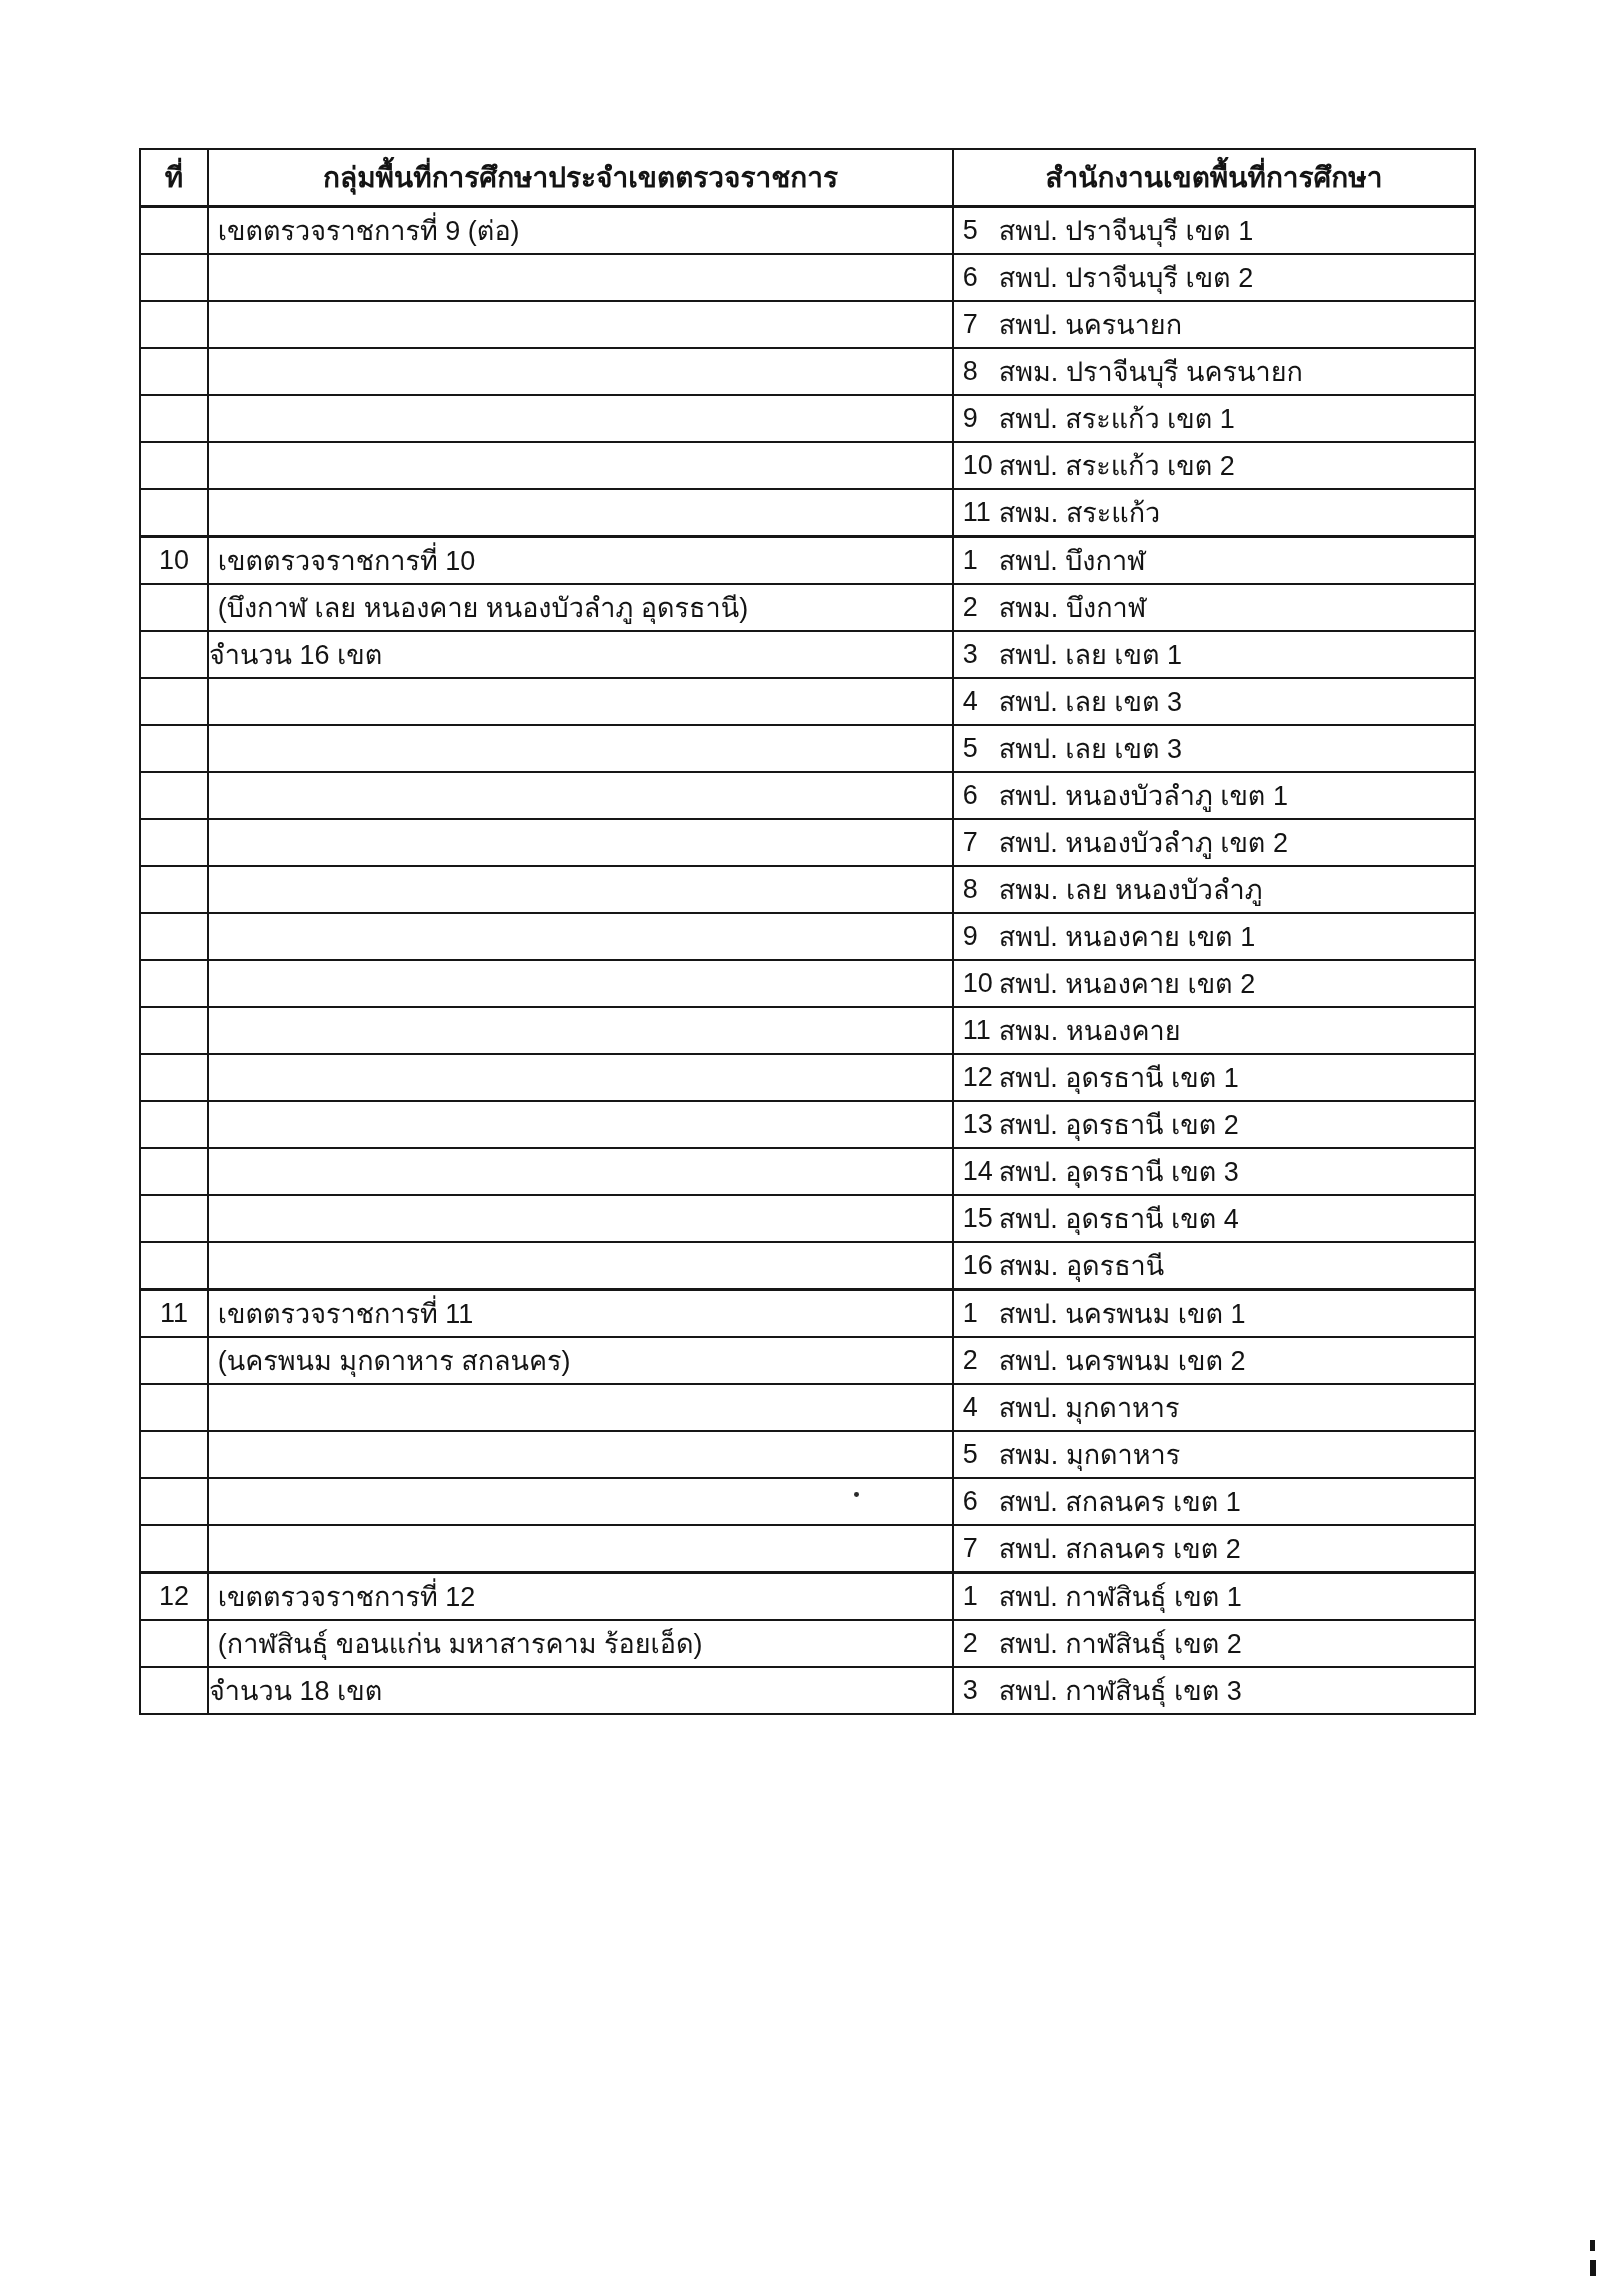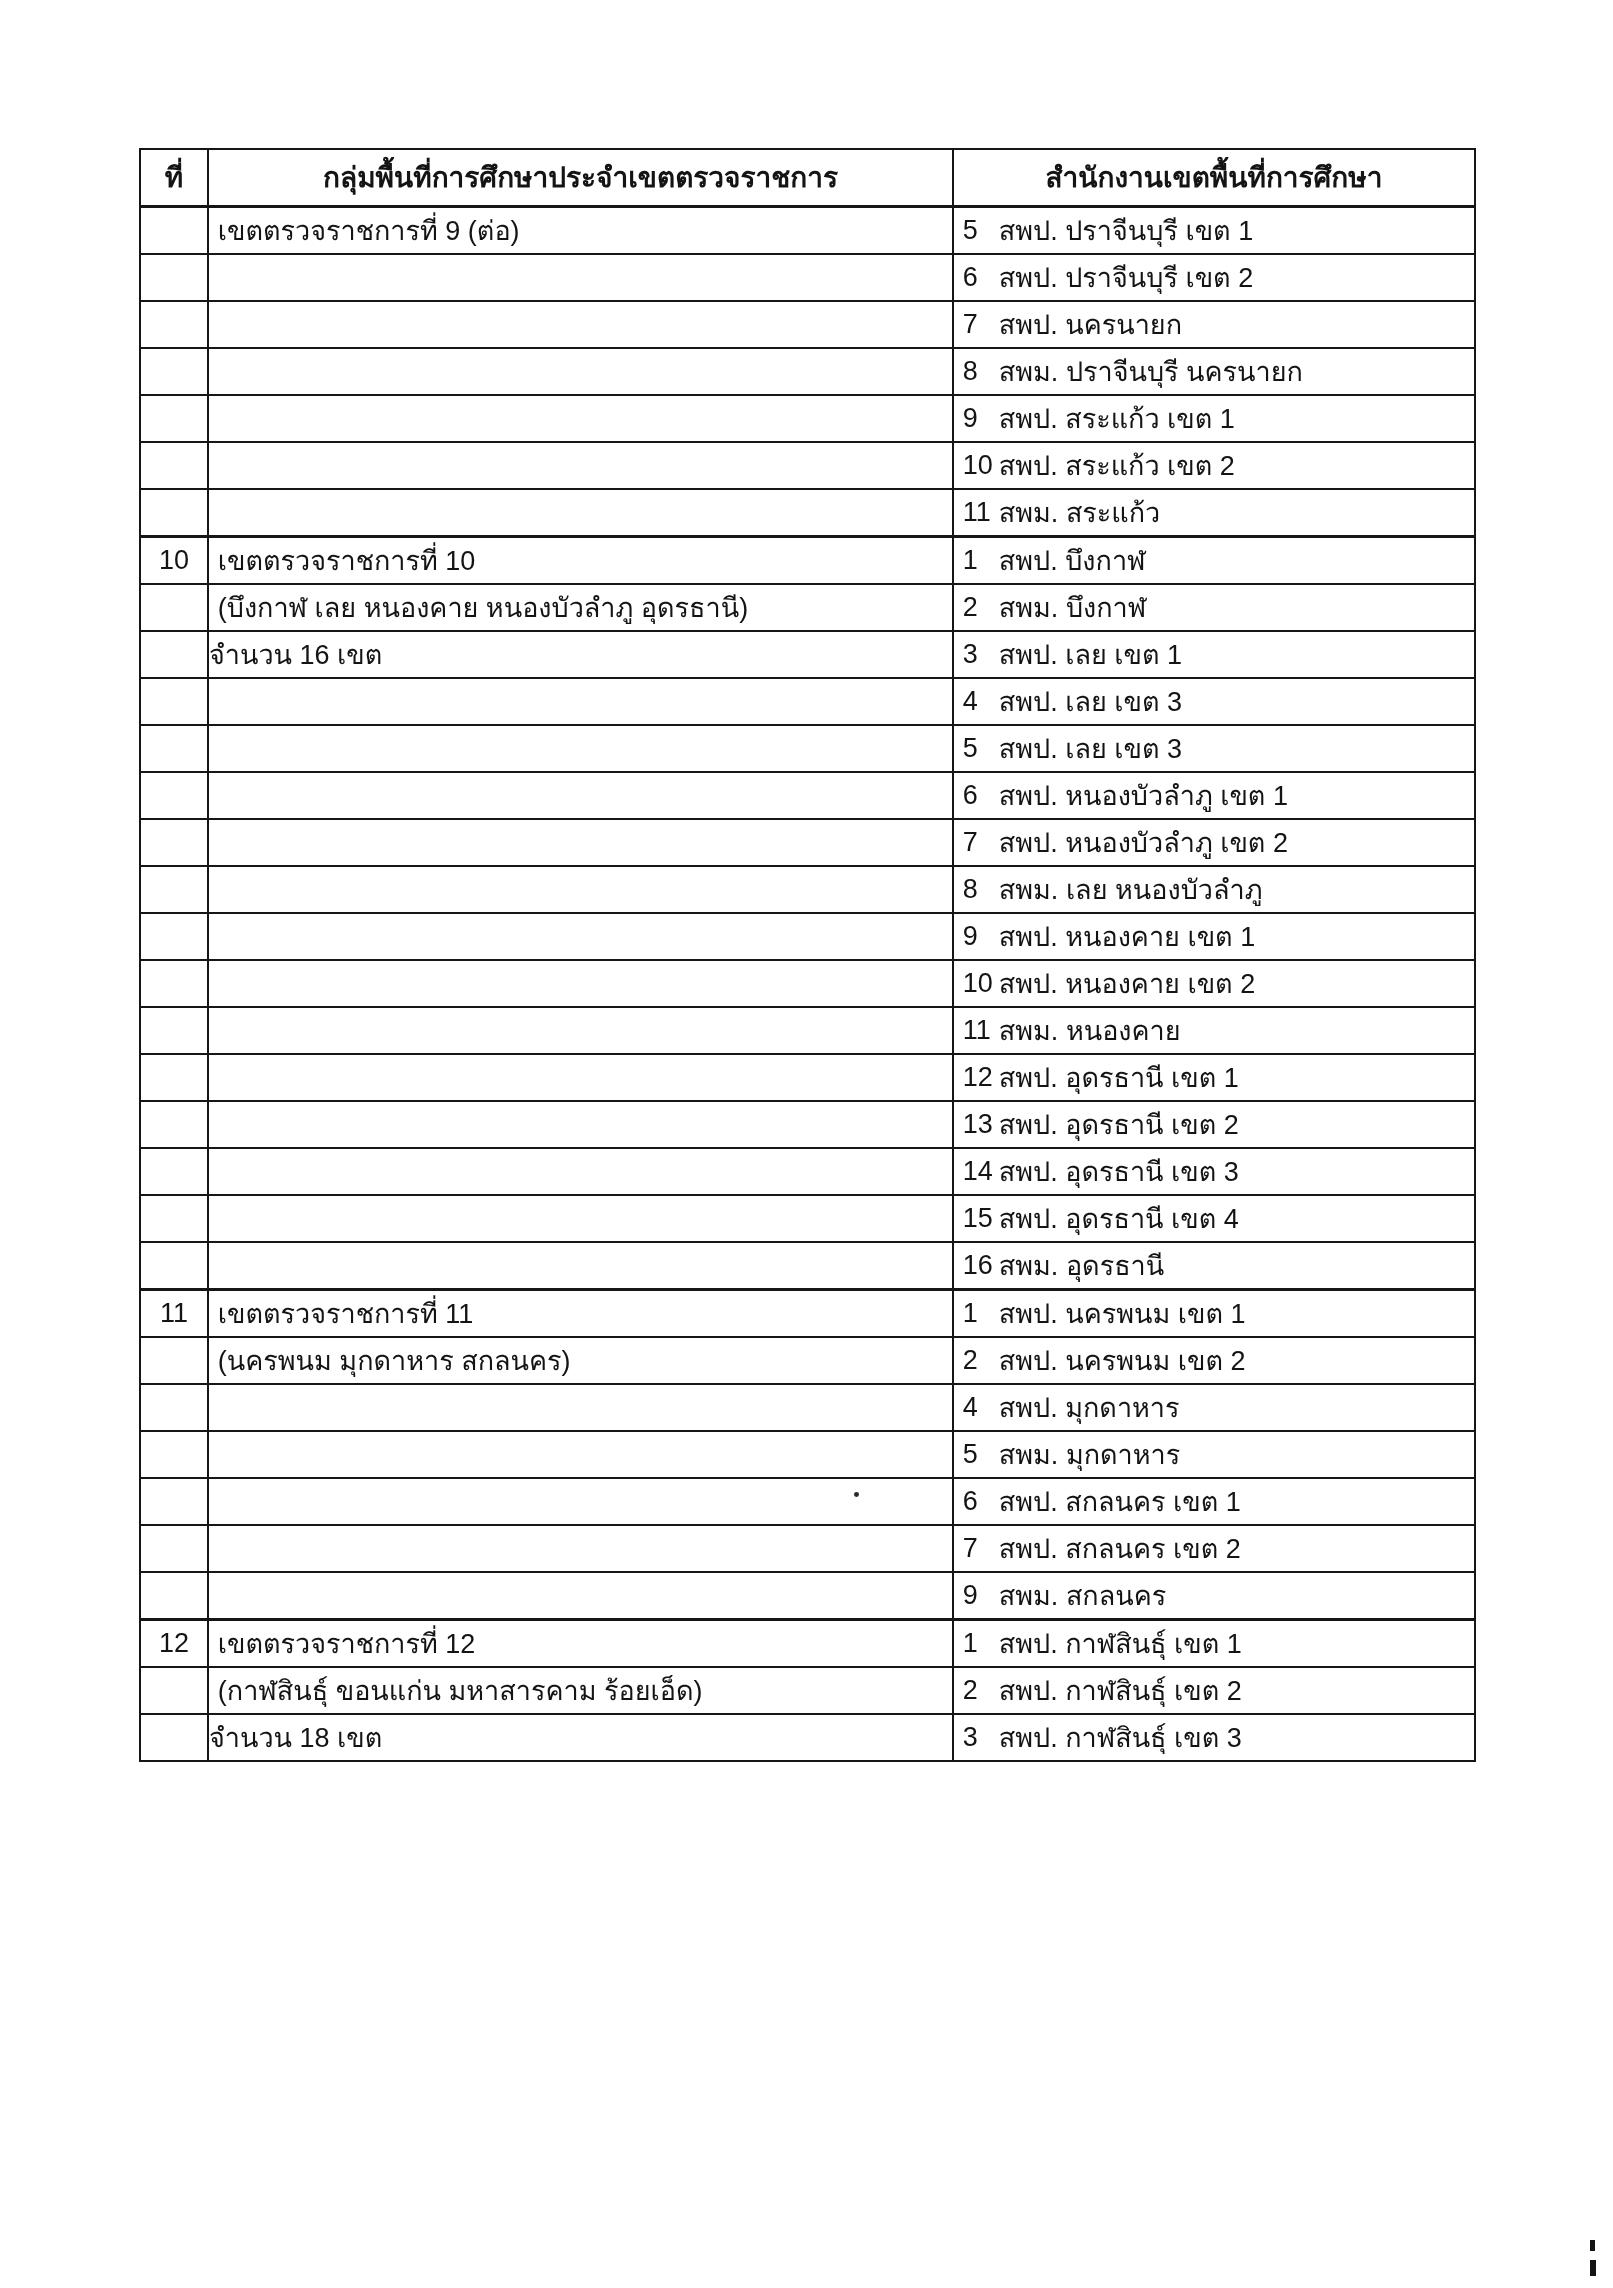--- a/index.html
+++ b/index.html
@@ -248,25 +248,20 @@
         <tr>
           <td class="col-no"></td>
           <td class="col-group"></td>
           <td class="col-office"><span class="office-no">6</span><span class="office-name">สพป. สกลนคร เขต 1</span></td>
         </tr>
         <tr>
           <td class="col-no"></td>
           <td class="col-group"></td>
           <td class="col-office"><span class="office-no">7</span><span class="office-name">สพป. สกลนคร เขต 2</span></td>
         </tr>
-        <tr>
-          <td class="col-no"></td>
-          <td class="col-group"></td>
-          <td class="col-office"><span class="office-no">9</span><span class="office-name">สพม. สกลนคร</span></td>
-        </tr>
         <tr class="section-start">
           <td class="col-no">12</td>
           <td class="col-group">เขตตรวจราชการที่ 12</td>
           <td class="col-office"><span class="office-no">1</span><span class="office-name">สพป. กาฬสินธุ์ เขต 1</span></td>
         </tr>
         <tr>
           <td class="col-no"></td>
           <td class="col-group">(กาฬสินธุ์ ขอนแก่น มหาสารคาม ร้อยเอ็ด)</td>
           <td class="col-office"><span class="office-no">2</span><span class="office-name">สพป. กาฬสินธุ์ เขต 2</span></td>
         </tr>

